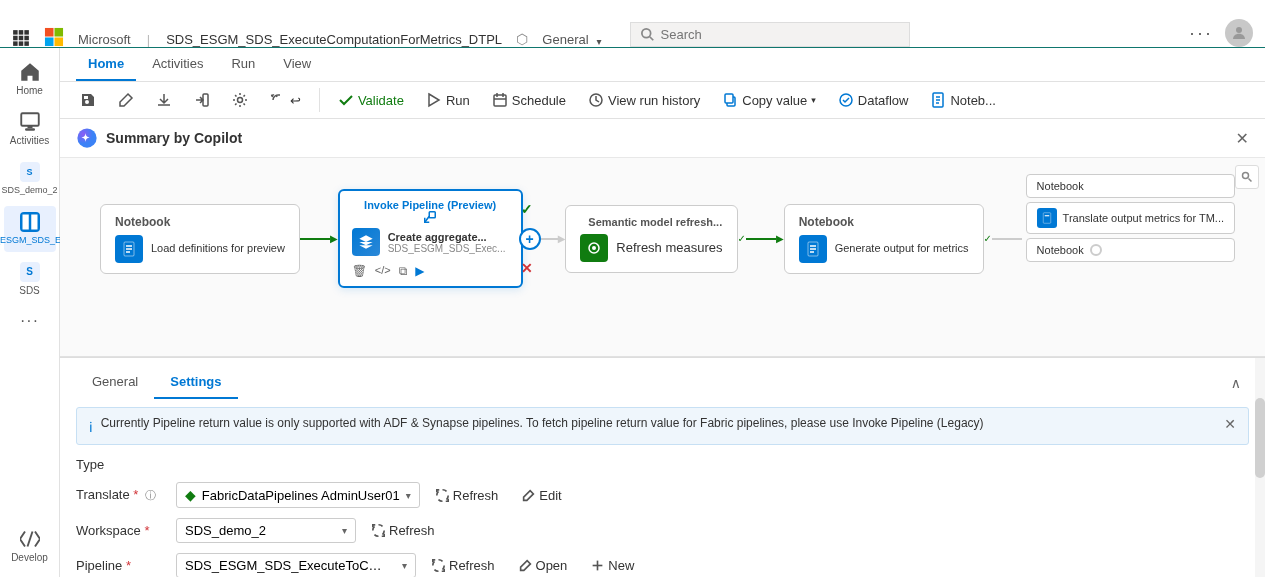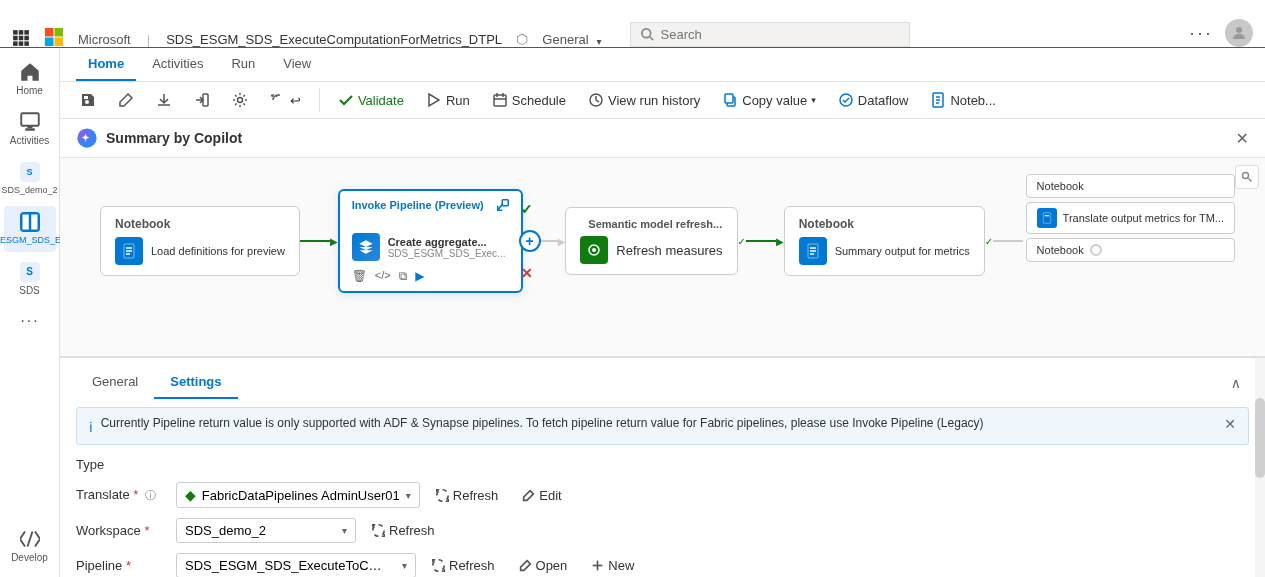--- a/index.html
+++ b/index.html
@@ -49,21 +49,21 @@
     .pipeline-node { background: #fff; border: 1px solid #ccc; border-radius: 6px; padding: 10px 14px; min-width: 160px; position: relative; cursor: pointer; }
     .pipeline-node-title { font-size: 12px; font-weight: 600; color: #555; margin-bottom: 6px; }
     .pipeline-node-body { display: flex; align-items: center; gap: 8px; }
     .pipeline-node-icon { width: 28px; height: 28px; background: #0078d4; border-radius: 4px; display: flex; align-items: center; justify-content: center; }
     .pipeline-node-icon.blue { background: #0078d4; }
     .pipeline-node-icon svg { width: 16px; height: 16px; color: white; }
     .pipeline-node-label { font-size: 12px; color: #333; }
 
     
     .invoke-node { background: #fff; border: 2px solid #0078d4; border-radius: 6px; padding: 8px 12px; min-width: 180px; position: relative; box-shadow: 0 2px 8px rgba(0,120,212,0.15); }
-    .invoke-node-header { display: flex; align-items: center; justify-content: space-between; margin-bottom: 22px; }
+    .invoke-node-header { display: flex; align-items: center; justify-content: space-between; margin-bottom: 5px; flex-direction: column; }
     .invoke-node-title { font-size: 12px; font-weight: 600; color: #0078d4; }
     .invoke-node-body { display: flex; align-items: center; gap: 8px; }
     .invoke-node-actions { display: flex; gap: 8px; margin-top: 8px; color: #666; }
     .invoke-node-actions span { cursor: pointer; font-size: 12px; }
 
     
     .settings-panel { background: #fff; border-top: 1px solid #ddd; height: 220px; overflow-y: auto; }
     .settings-panel-header { display: flex; align-items: center; justify-content: space-between; padding: 8px 16px 0; }
     .settings-tabs { display: flex; gap: 0; }
     .settings-tab { padding: 8px 16px; font-size: 13px; cursor: pointer; color: #555; border-bottom: 2px solid transparent; }
@@ -382,21 +382,21 @@
             <div class="pipeline-node-title">Notebook</div>
             <div class="pipeline-node-body">
               <div class="pipeline-node-icon blue">
                 <svg viewBox="0 0 16 16" width="16" height="16" fill="white">
                     <rect x="3" y="1" width="10" height="14" rx="1" stroke="white" stroke-width="0.5" fill="none"></rect>
                     <line x1="5" y1="5" x2="11" y2="5" stroke="white" stroke-width="1.5"></line>
                     <line x1="5" y1="8" x2="11" y2="8" stroke="white" stroke-width="1.5"></line>
                     <line x1="5" y1="11" x2="9" y2="11" stroke="white" stroke-width="1.5"></line>
                   </svg>
               </div>
-              <span class="pipeline-node-label" style="font-size:11px;line-height:1.3;">Summary output for metrics</span>
+              <span class="pipeline-node-label" style="font-size:11px;line-height:1.3;">Generate output for metrics</span>
             </div>
           </div>
 
           <div style="display:flex;align-items:center;">
             <span style="color:#107c10;font-size:10px;">✓</span>
             <div style="height:2px;width:30px;background:#ccc;"></div>
           </div>
         </div>
 
         <div style="position:absolute;right:30px;top:15px;">

